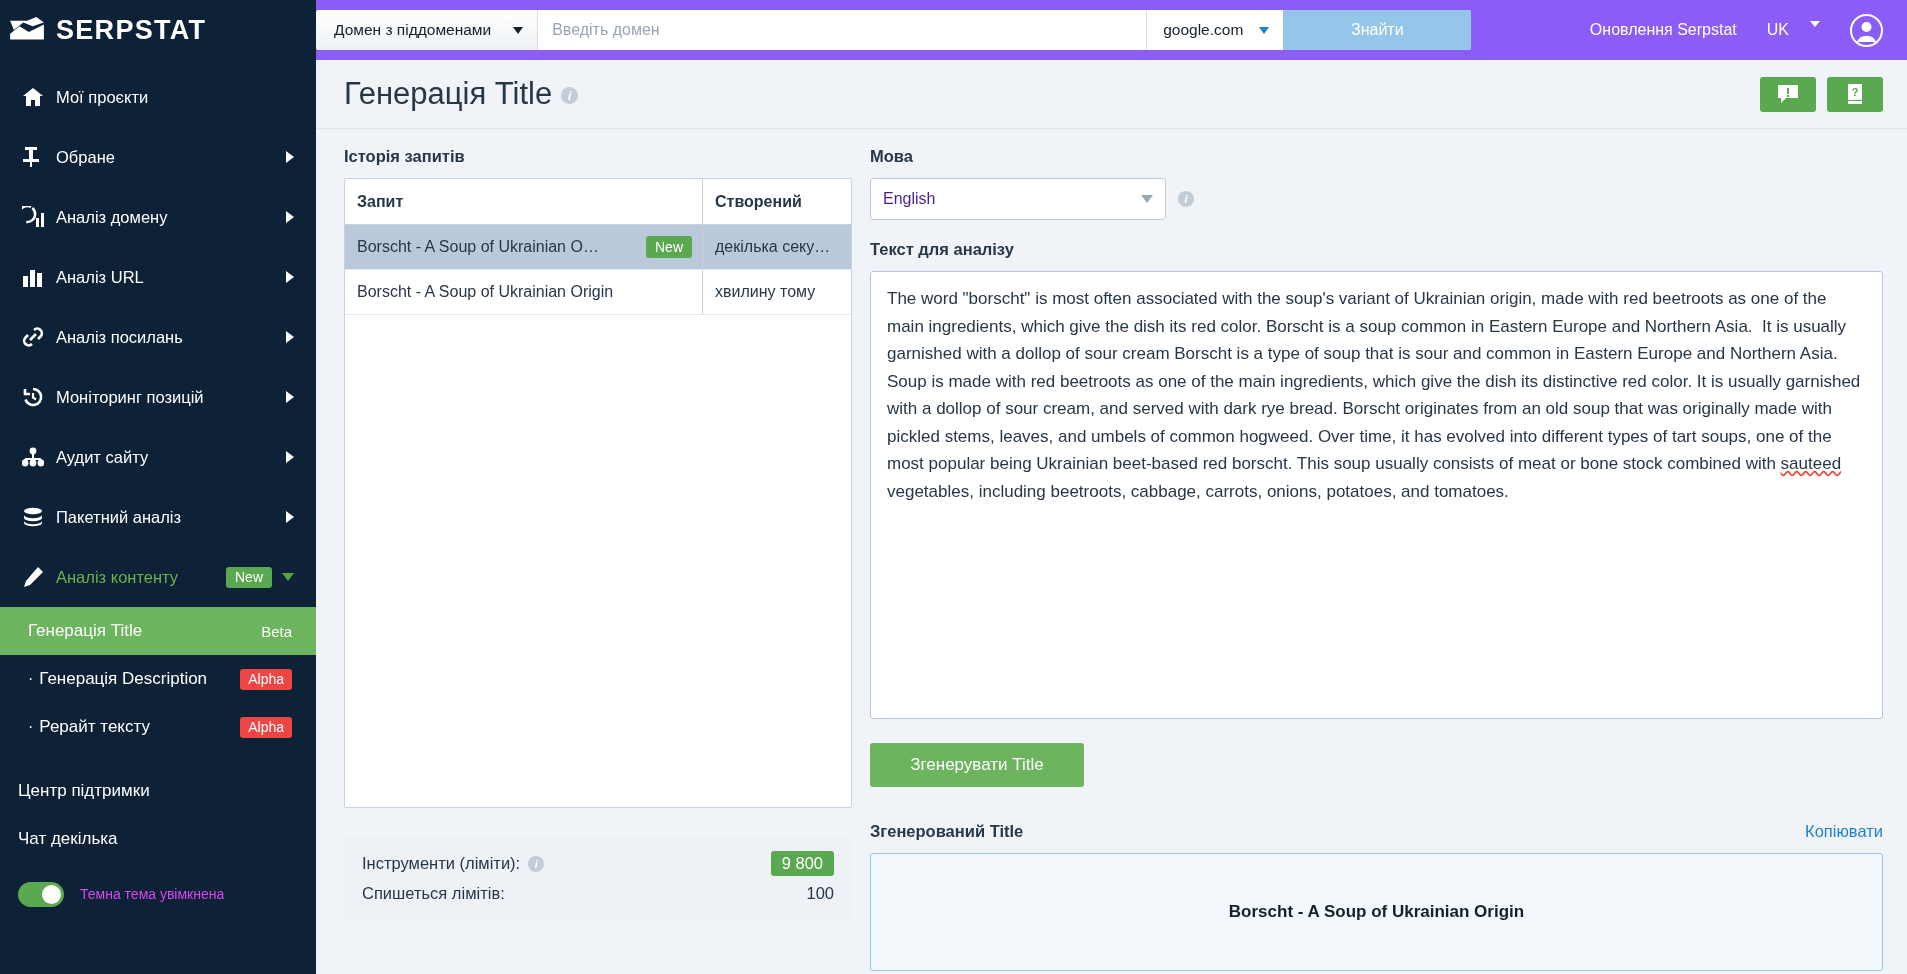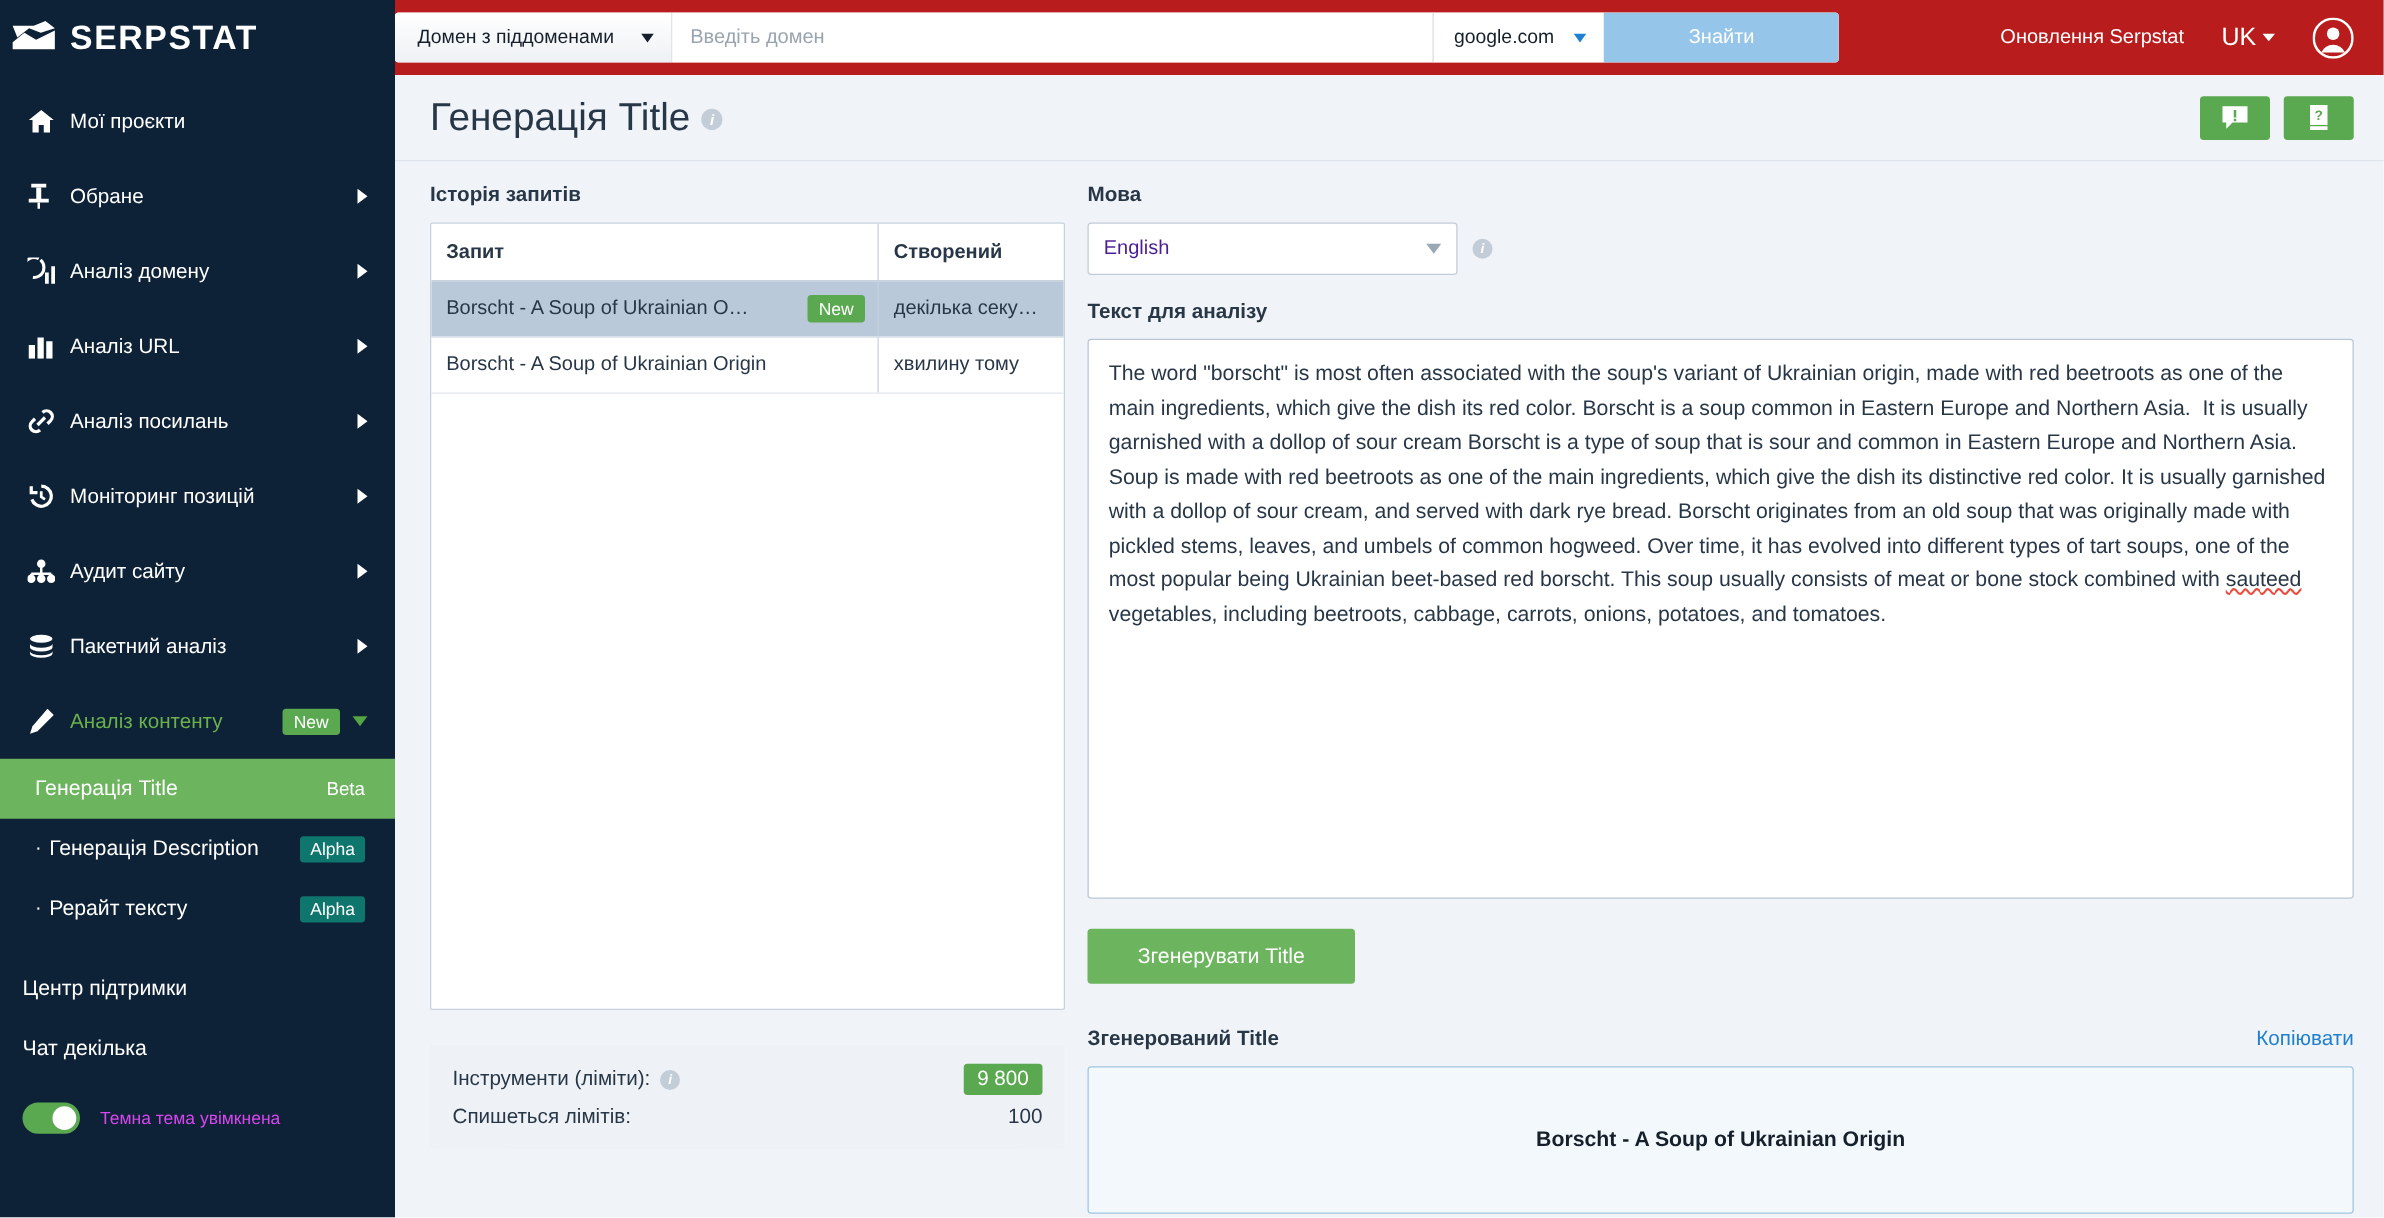--- a/index.html
+++ b/index.html
@@ -63,21 +63,21 @@
   }
   .sub-active .s-label { font-size: 17px; color: #fff; flex: 1; }
   .sub-active .s-tag { font-size: 15px; color: #ffffff; }
   .sub-item {
     height: 48px; display: flex; align-items: center;
     padding: 0 24px 0 28px; cursor: pointer;
   }
   .sub-item .s-label { font-size: 17px; color: #ffffff; flex: 1; }
   .s-dot { margin-right: 6px; color: #fff; }
   .tag-alpha {
-    background: #0f766e; color: #fff; font-size: 14px;
+    background: #ef4444; color: #fff; font-size: 14px;
     padding: 2px 8px 3px; border-radius: 3px;
   }
   .sb-sep { height: 16px; }
   .foot-link {
     height: 48px; display: flex; align-items: center; padding-left: 18px;
     font-size: 17px; color: #ffffff; cursor: pointer;
   }
   .theme-row {
     display: flex; align-items: center; gap: 16px;
     padding-left: 18px; height: 50px; margin-top: 6px;
@@ -88,21 +88,21 @@
   }
   .toggle i {
     position: absolute; top: 3px; left: 24px; width: 19px; height: 19px;
     border-radius: 50%; background: #fff;
   }
   .theme-label { font-size: 14px; color: #d946ef; }
 
   
   .main { flex: 1; height: 974px; position: relative; background: #f0f3f7; }
   .topbar {
-    height: 60px; background: #b91c1c; display: flex; align-items: center;
+    height: 60px; background: #8b5cf6; display: flex; align-items: center;
     padding: 0 18px 0 0; gap: 0;
   }
   .search-wrap {
     margin-left: 0; display: flex; align-items: center; height: 40px;
     border-radius: 3px; overflow: hidden; background: #fff;
   }
   .sel-domain {
     display: flex; align-items: center; gap: 22px; height: 40px;
     padding: 0 14px 0 18px; background: linear-gradient(#ffffff,#eef1f4);
     border-right: 1px solid #d7dde3; font-size: 15.5px; color: #16202c;
@@ -127,21 +127,21 @@
     width: 0; height: 0; border-top: 7px solid #1f7fd0;
     border-left: 5.5px solid transparent; border-right: 5.5px solid transparent;
   }
   .find-btn {
     width: 188px; height: 40px; background: #95c6ea; border: none;
     color: #ffffff; font-size: 16px; cursor: pointer;
     font-family: "Liberation Sans", sans-serif;
   }
   .tb-right { margin-left: auto; display: flex; align-items: center; gap: 30px; padding-right: 6px; }
   .tb-link { color: #fff; font-size: 16px; cursor: pointer; white-space: nowrap; }
-  .lang-sel { display: flex; align-items: center; gap: 5px; color: #fff; font-size: 20px; cursor: pointer; }
+  .lang-sel { display: flex; gap: 21px; color: #fff; font-size: 16px; cursor: pointer; }
   .caret-wt { width: 0; height: 0; border-top: 6px solid #ffffff; border-left: 5px solid transparent; border-right: 5px solid transparent; }
   .avatar { width: 33px; height: 33px; cursor: pointer; }
 
   
   .page-head {
     height: 69px; background: #f0f3f7; display: flex; align-items: center;
     padding: 0 24px 0 28px; border-bottom: 1px solid #dfe5ec;
   }
   .page-title { font-size: 31px; color: #283747; font-weight: normal; }
   .info-ico {

